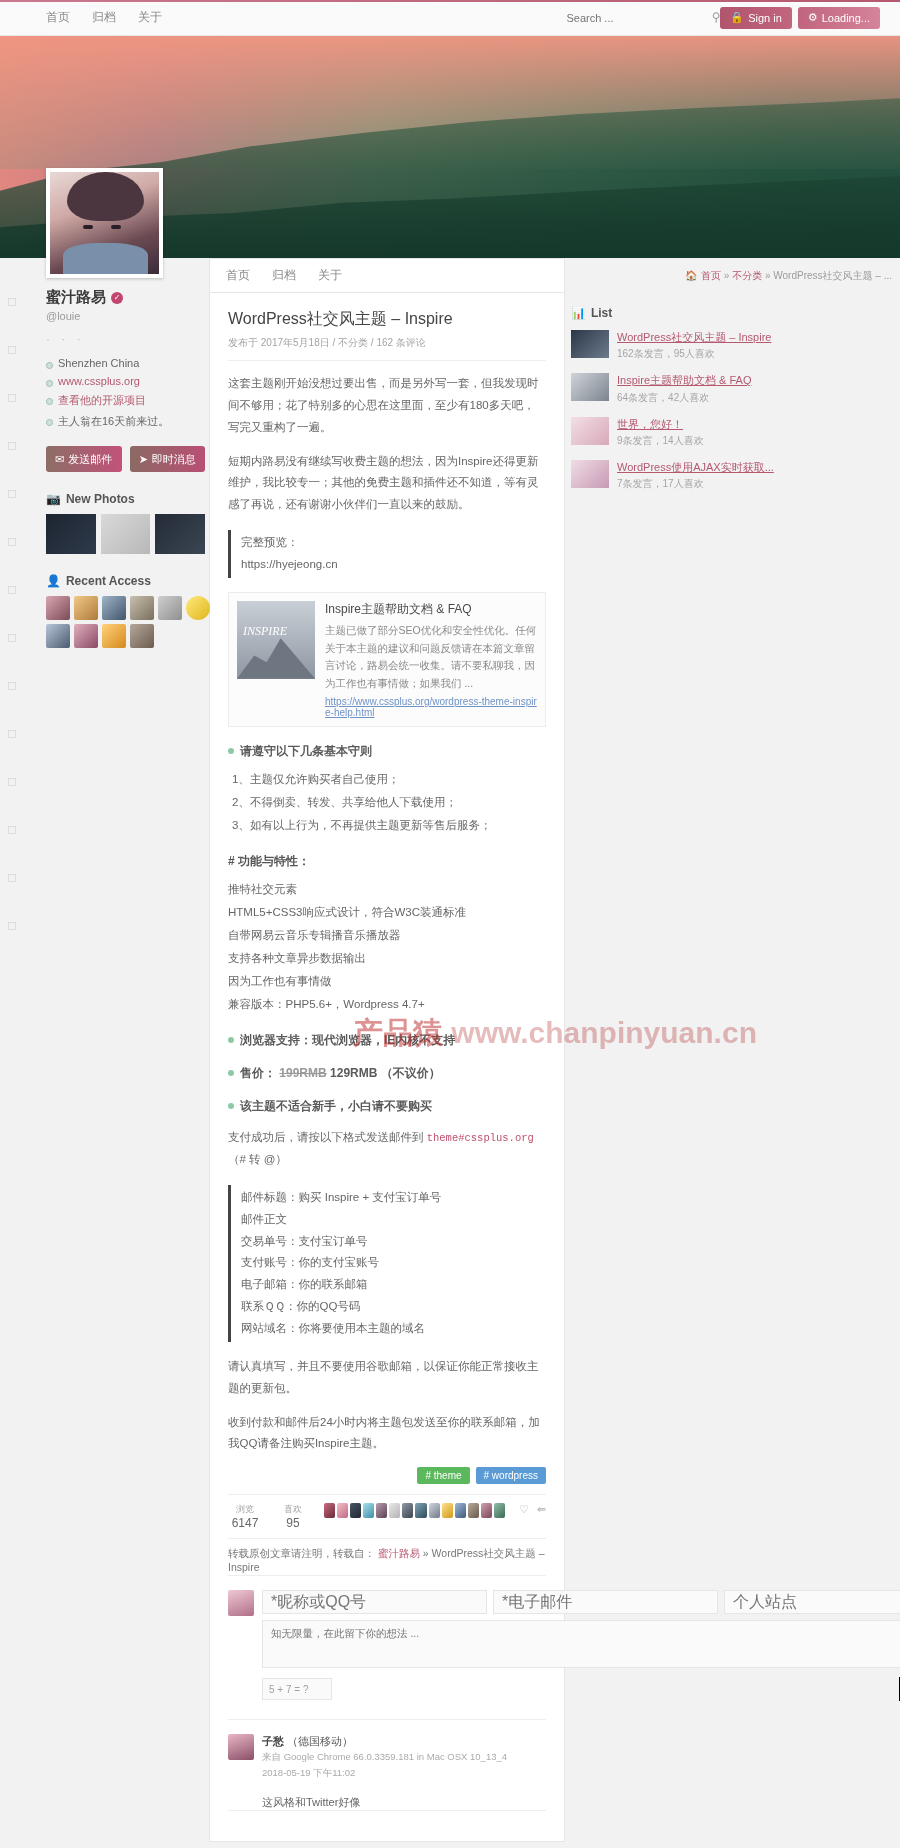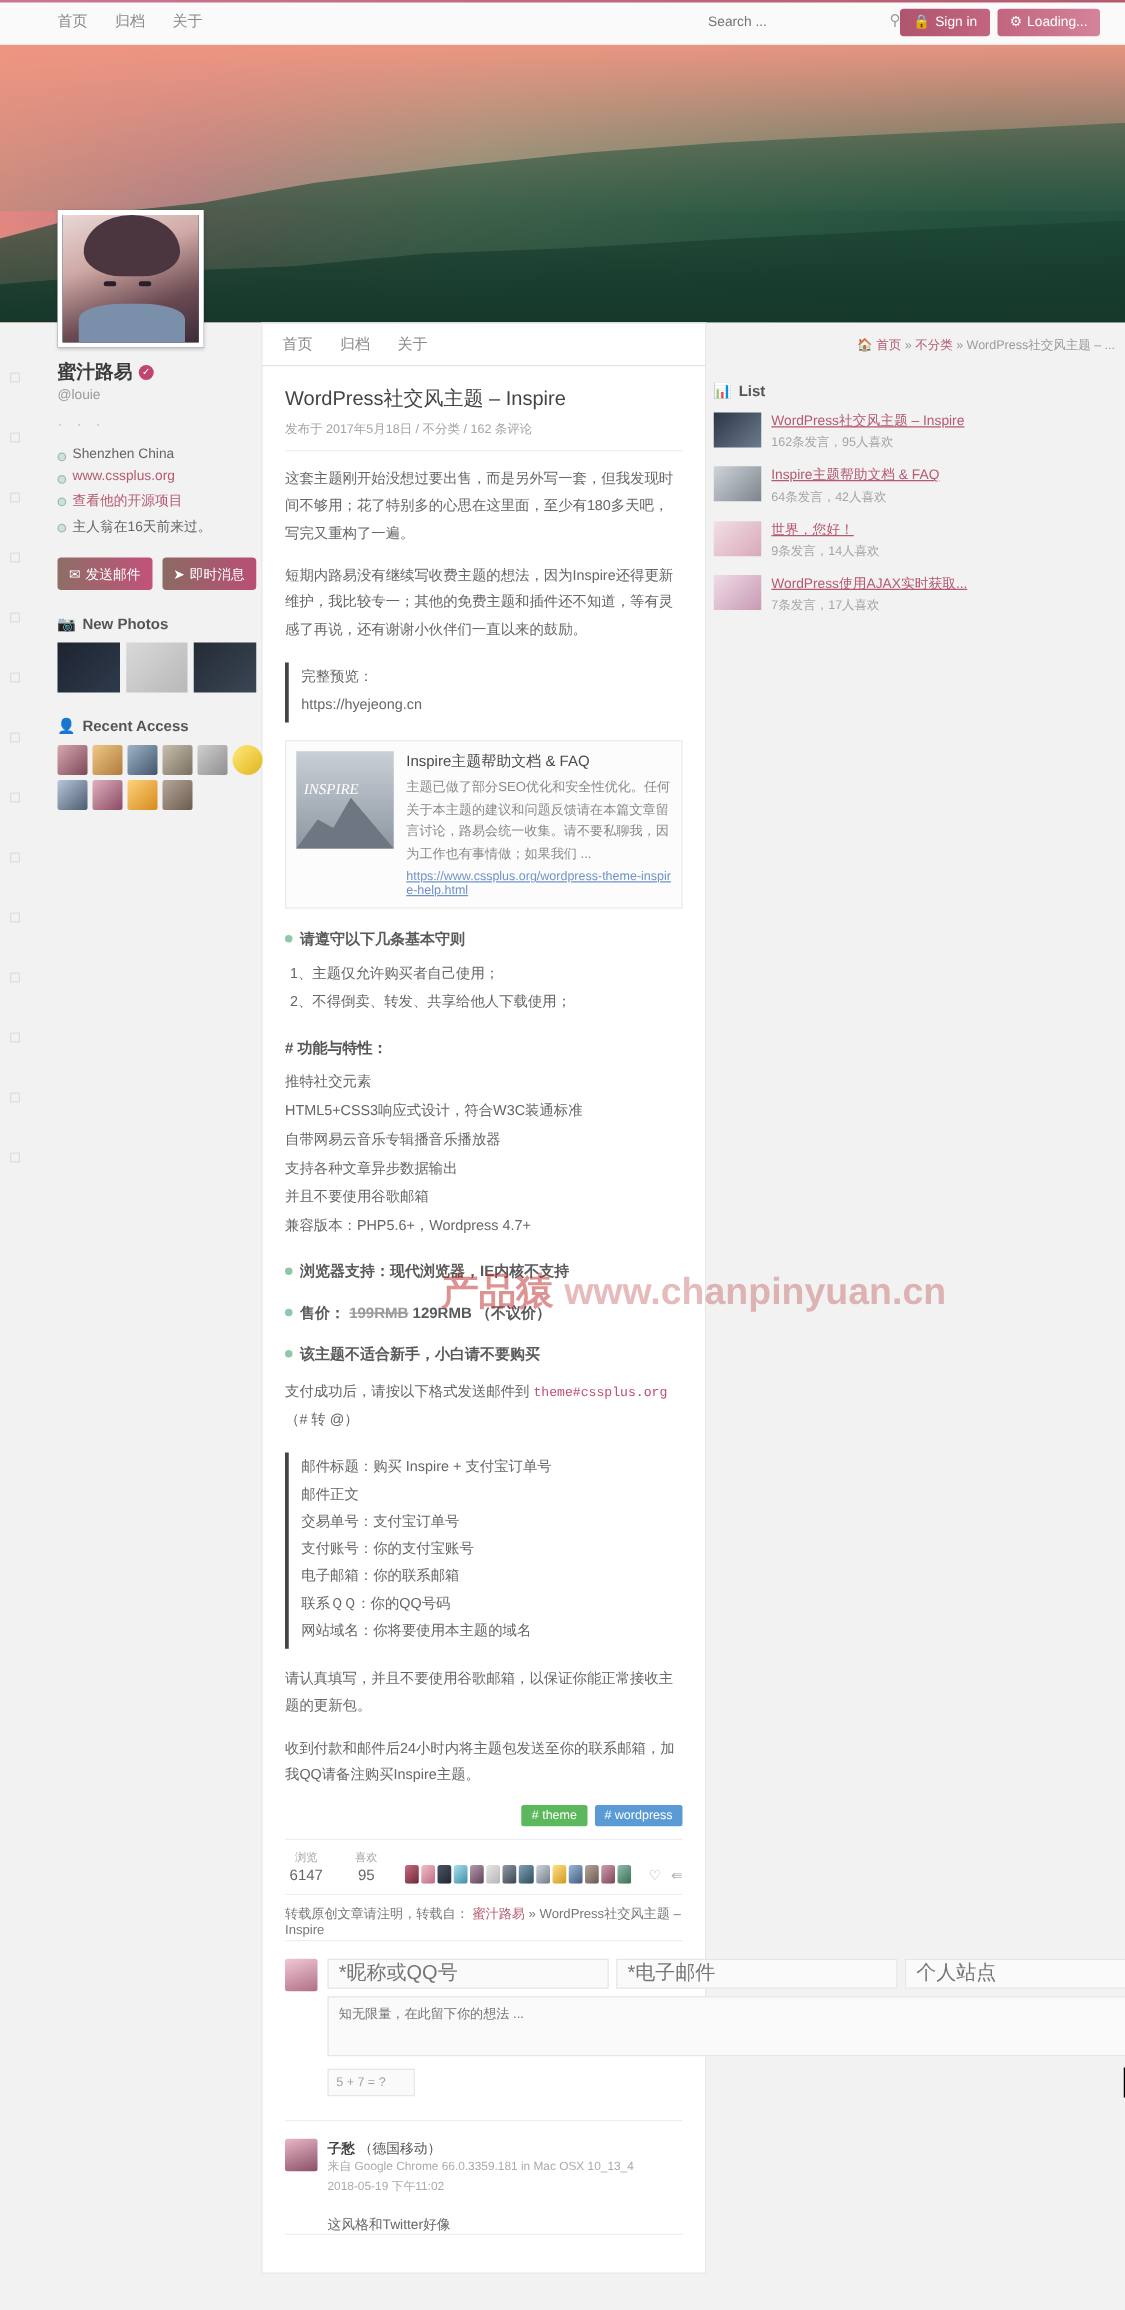--- a/index.html
+++ b/index.html
@@ -127,21 +127,21 @@
   .mono{font-family:"Liberation Mono","DejaVu Sans Mono",monospace; color:#c0506c; font-size:10.5px;}
 
   .watermark{position:absolute; left:210px; right:0; top:755px; text-align:center;
     font-size:30px; font-weight:bold; pointer-events:none; z-index:20; white-space:nowrap;}
   .wm-a{color:rgba(190,40,40,.5);} .wm-b{color:rgba(170,30,30,.3);}
 
   .tags{display:flex; gap:6px; justify-content:flex-end; margin:12px 0 4px;}
   .tag{font-size:10px; color:#fff; padding:3px 8px; border-radius:2px;}
   .tag.g{background:#5cb85c;} .tag.b{background:#5a9bd5;}
 
-  .statsbar{display:flex; align-items:flex-end; gap:14px; border-top:1px solid #eee;
+  .statsbar{display:flex; align-items:flex-start; gap:14px; border-top:1px solid #eee;
     border-bottom:1px solid #eee; padding:8px 0; margin-top:10px;}
   .stat{min-width:34px; text-align:center;}
   .stat .k{font-size:9px; color:#a5a5a5;}
   .stat .v{font-size:12px; color:#666;}
   .likers{display:flex; gap:2px; flex:1; overflow:hidden;}
   .lk{width:15px;height:15px;border-radius:2px;}
   .actions{display:flex; gap:8px; color:#b0b0b0; font-size:11px;}
   .repost{font-size:10.5px; color:#777; padding:8px 0 2px;}
   .repost a{color:#b5596f; text-decoration:none;}
 
@@ -327,29 +327,30 @@
             <div class="lc-title">Inspire主题帮助文档 &amp; FAQ</div>
             <div class="lc-desc">主题已做了部分SEO优化和安全性优化。任何关于本主题的建议和问题反馈请在本篇文章留言讨论，路易会统一收集。请不要私聊我，因为工作也有事情做；如果我们 ...</div>
             <a class="lc-url" href="#">https://www.cssplus.org/wordpress-theme-inspire-help.html</a>
           </div>
         </div>
 
         <div class="hl">请遵守以下几条基本守则</div>
         <ul class="ol">
           <li>1、主题仅允许购买者自己使用；</li>
           <li>2、不得倒卖、转发、共享给他人下载使用；</li>
+          <li>3、如有以上行为，不再提供主题更新等售后服务；</li>
         </ul>
 
         <div class="h2s"># 功能与特性：</div>
         <div class="feat">
           <div>推特社交元素</div>
           <div>HTML5+CSS3响应式设计，符合W3C装通标准</div>
           <div>自带网易云音乐专辑播音乐播放器</div>
           <div>支持各种文章异步数据输出</div>
-          <div>并且不要使用谷歌邮箱</div>
+          <div>因为工作也有事情做</div>
           <div>兼容版本：PHP5.6+，Wordpress 4.7+</div>
         </div>
 
         <div class="hl">浏览器支持：现代浏览器，IE内核不支持</div>
 
         <div class="hl">
           <span>售价：</span>
           <span class="del">199RMB</span>
           <span>129RMB</span>
           <span>（不议价）</span>

